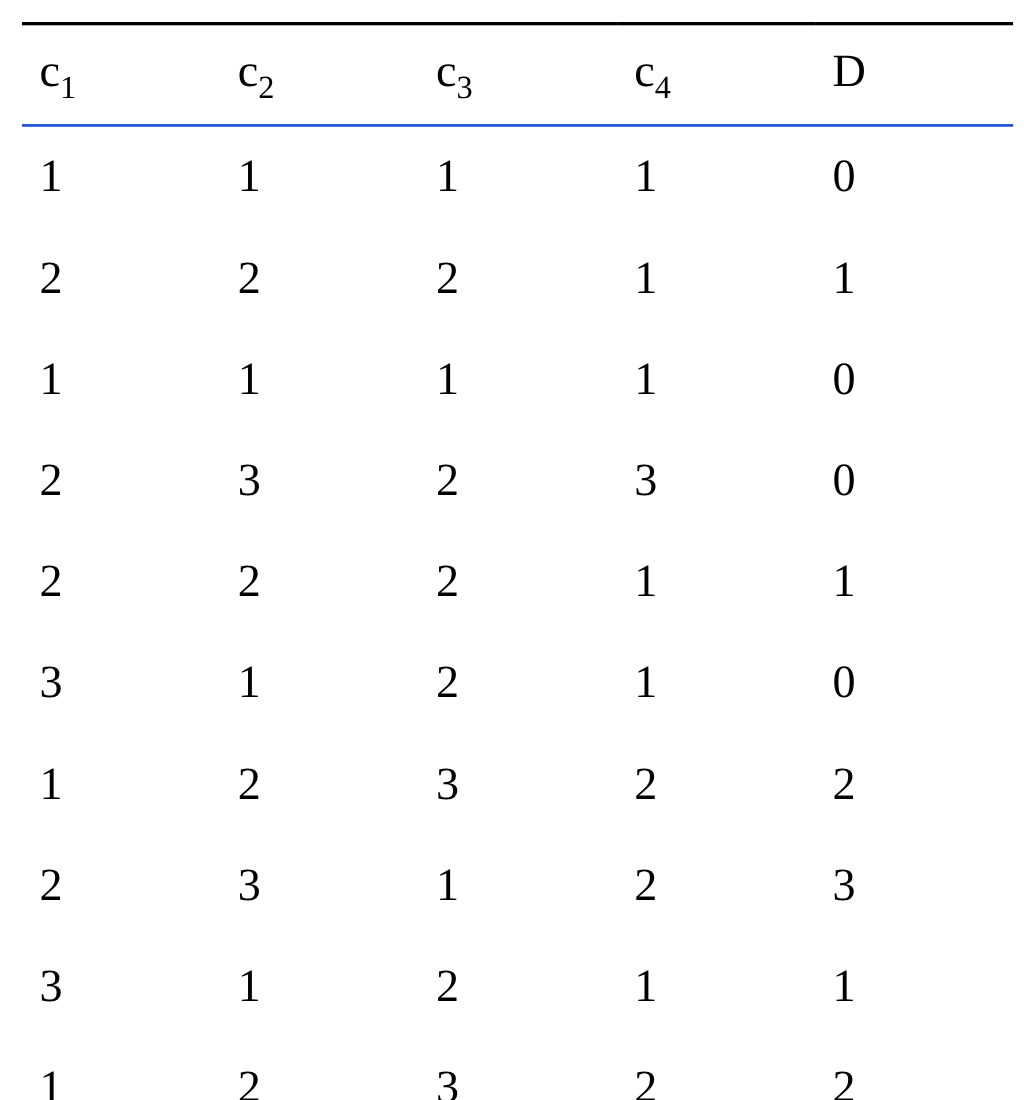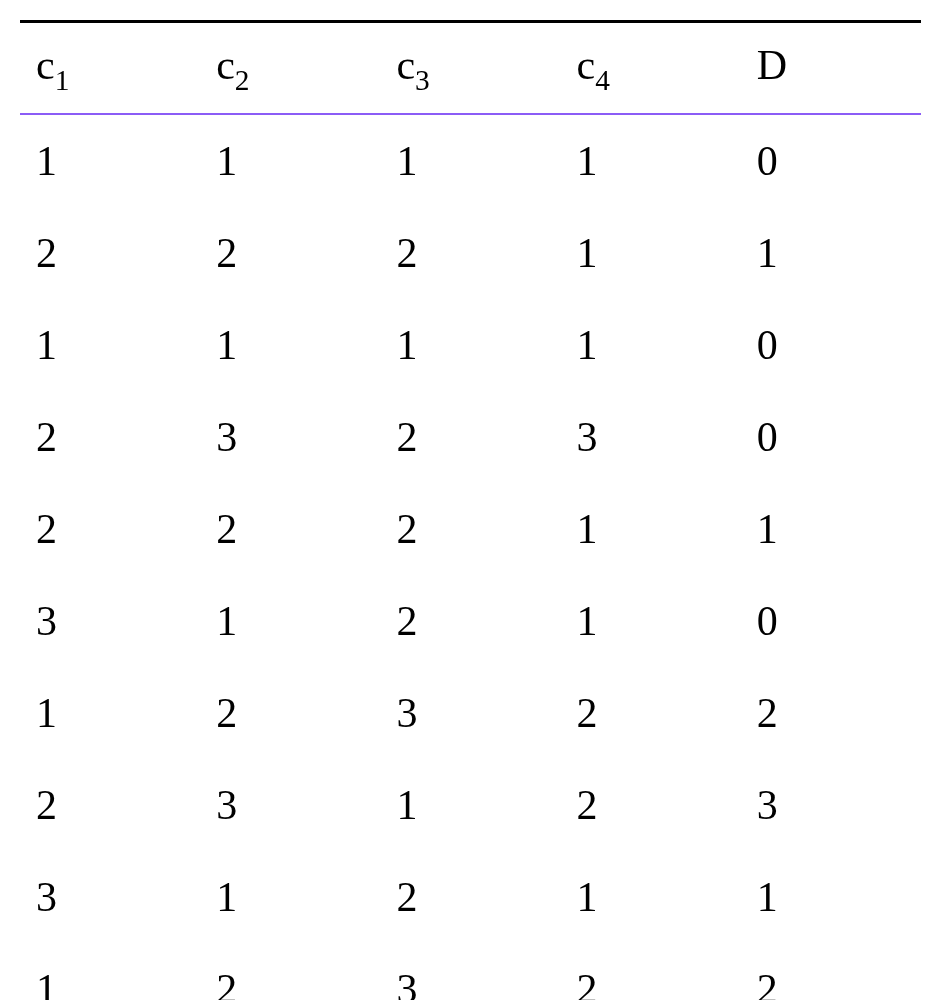--- a/index.html
+++ b/index.html
@@ -17,21 +17,21 @@
       width: 100%;
     }
     table {
       width: 100%;
       border-collapse: collapse;
       font-size: 42px;
       color: #000000;
     }
     thead tr {
       border-top: 3px solid #000000;
-      border-bottom: 2px solid #8b5cf6;
+      border-bottom: 2px solid #1d4ed8;
     }
     th {
       text-align: left;
       font-weight: normal;
       padding: 18px 10px 18px 16px;
       width: 20%;
     }
     td {
       text-align: left;
       padding: 22px 10px 22px 16px;

